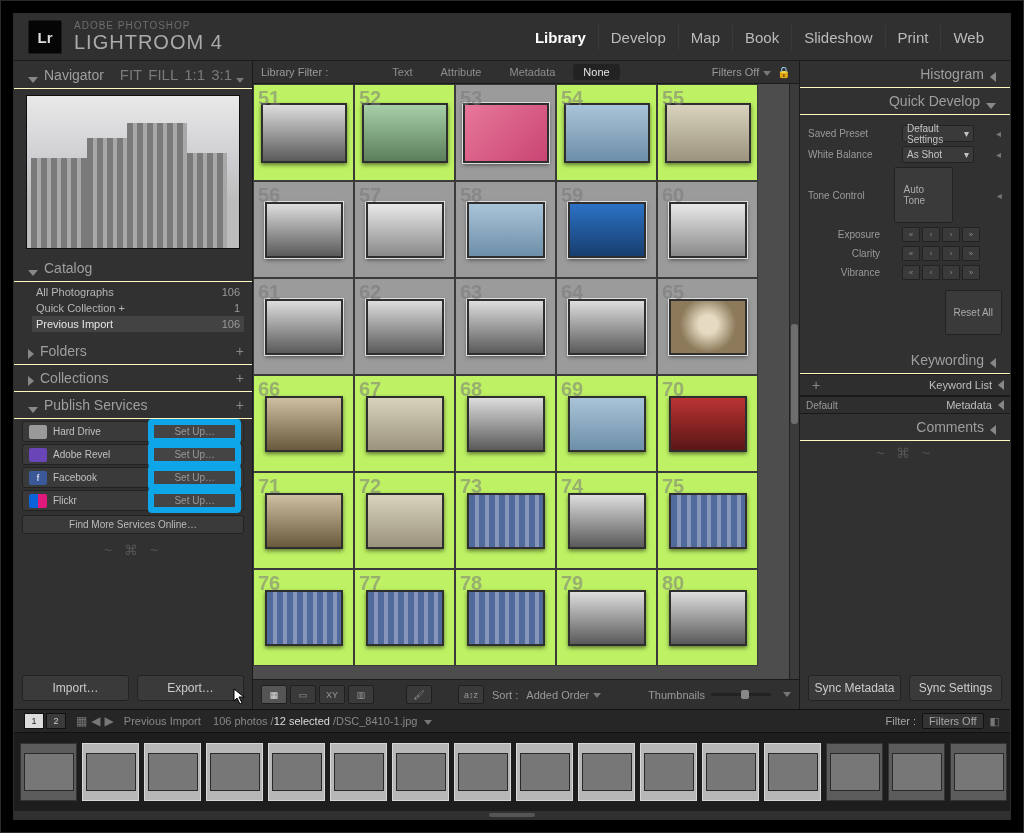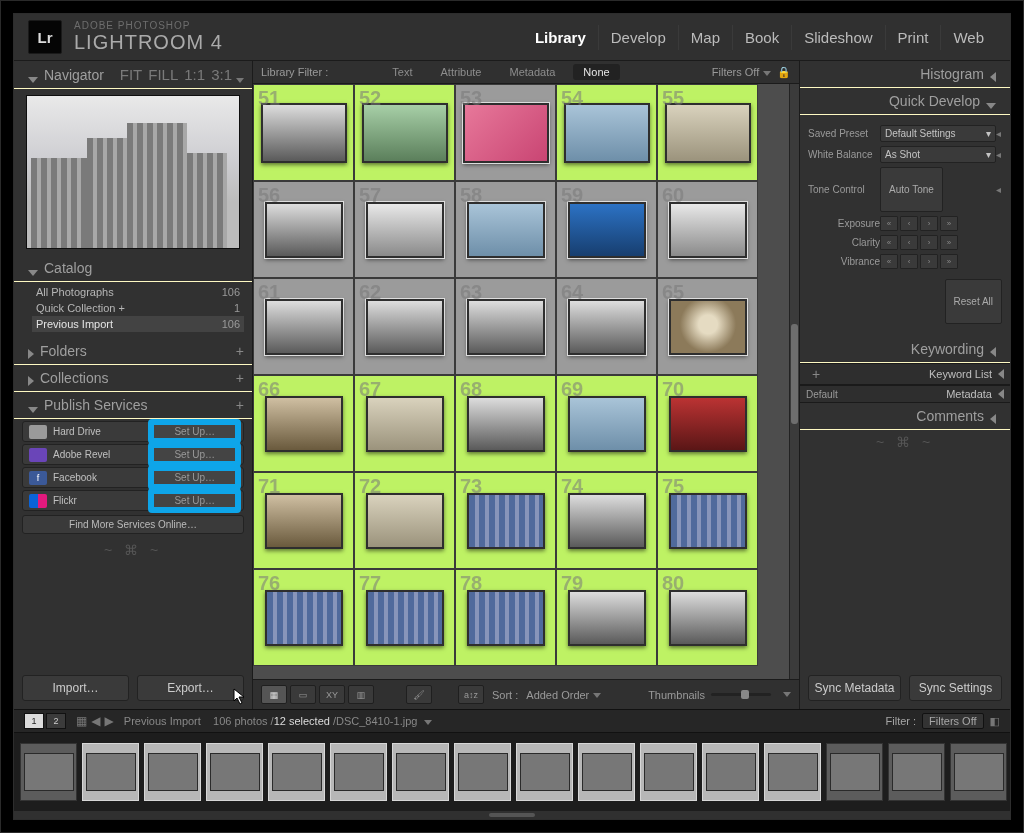--- a/index.html
+++ b/index.html
@@ -85,21 +85,21 @@
   .ctool{display:flex;align-items:center;padding:5px 8px;background:#303030;border-top:1px solid #1b1b1b;font-size:11px;color:#9a9a9a;gap:8px}
   .btns{display:flex;gap:3px}
   .ib{width:24px;height:17px;background:#3a3a3a;border:1px solid #1f1f1f;border-radius:2px;display:flex;align-items:center;justify-content:center;color:#999;font-size:9px;cursor:pointer}
   .ib.active{background:#555;color:#ddd}
   .slider{display:flex;align-items:center;gap:6px}
   .track{width:60px;height:3px;background:#222;border-radius:2px;position:relative}
   .knob{position:absolute;left:30px;top:-3px;width:8px;height:9px;background:#888;border-radius:2px}
   .chevd{width:0;height:0;border-left:4px solid transparent;border-right:4px solid transparent;border-top:5px solid #777;display:inline-block;margin-left:4px;vertical-align:middle}
   
   .qd{padding:6px 8px;font-size:10px;color:#a0a0a0}
-  .qrow{display:flex;align-items:center;margin:4px 0;gap:0}
+  .qrow{display:flex;align-items:center;margin:4px 0;gap:22px}
   .qrow .ql{width:72px;text-align:left;color:#9a9a9a}
   .qselect{flex:1;height:15px;background:#3a3a3a;border:1px solid #222;border-radius:2px;padding:0 4px;color:#c4c4c4;font-size:10px;display:flex;align-items:center;justify-content:space-between}
   .qbtn{padding:16px 8px;background:#3a3a3a;border:1px solid #222;border-radius:2px;color:#aaa;cursor:pointer}
   .qsteps{display:flex;gap:2px}
   .stp{width:16px;height:13px;background:#3a3a3a;border:1px solid #222;border-radius:1px;color:#888;font-size:8px;display:flex;align-items:center;justify-content:center;cursor:pointer}
   .reset{margin:6px 0 2px auto}
   .mdselect{display:flex;align-items:center;padding:2px 6px;background:#2e2e2e;border-top:1px solid #1a1a1a;border-bottom:1px solid #1a1a1a}
   .mdselect .plus{margin-right:6px}
   .mdselect .dd{flex:1;font-size:10px;color:#9a9a9a}
   

